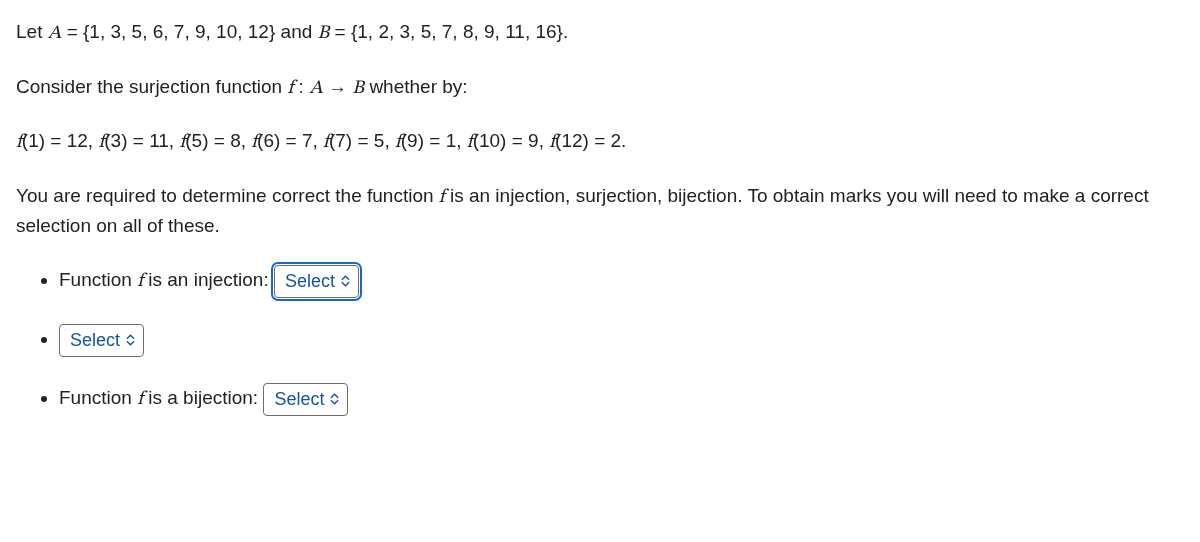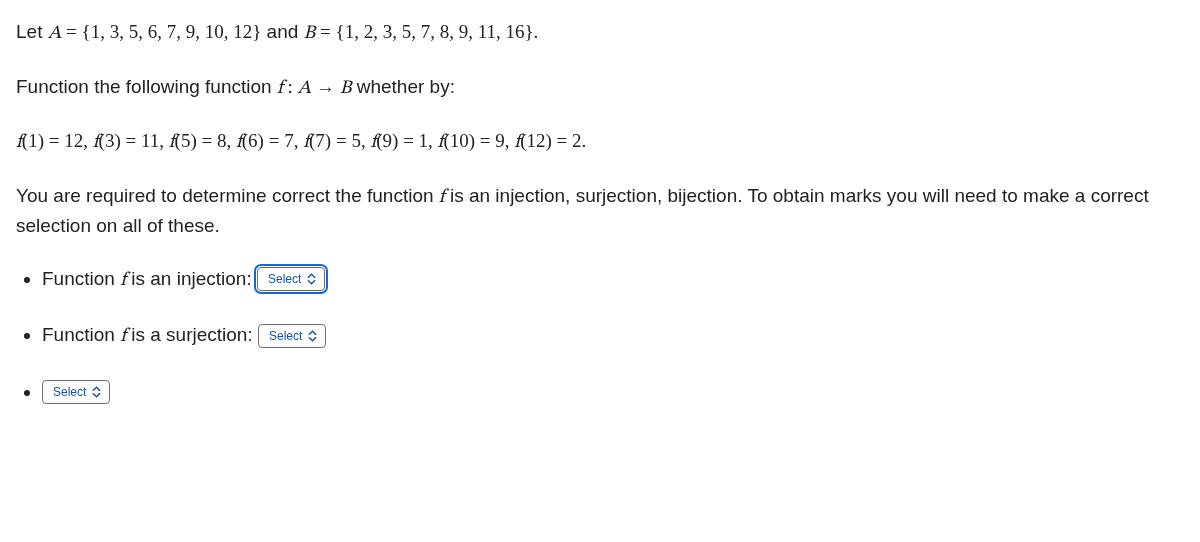--- a/index.html
+++ b/index.html
@@ -10,39 +10,39 @@
     padding: 18px 16px;
     line-height: 1.5;
     background: #fff;
   }
   p { margin: 0 0 24px 0; }
   .math {
     font-family: "Cambria Math", "STIX Two Math", "Times New Roman", serif;
     font-style: italic;
   }
   .mathup {
-    font-family: Liberation Serif, serif;
+    font-family: Liberation Sans, sans-serif;
     font-style: normal;
   }
   ul.qlist {
     list-style: disc;
     padding-left: 26px;
-    margin: 0;
+    margin: 17px;
   }
   ul.qlist li {
     margin-bottom: 26px;
   }
   .select-box {
     display: inline-flex;
     align-items: center;
     gap: 6px;
     border: 1px solid #6e6e6e;
     border-radius: 4px;
     padding: 2px 8px 2px 10px;
-    font-size: 12px;
+    font-size: 18px;
     color: #1353a5;
     background: #fff;
     vertical-align: middle;
     cursor: pointer;
     user-select: none;
   }
   .select-box.focused {
     outline: 2px solid #1468d6;
     outline-offset: 1px;
     border-radius: 4px;
@@ -58,21 +58,21 @@
 <body>
 
 <p>
   <span>Let </span>
   <span class="math"><span class="math">A</span><span class="mathup"> = {1, 3, 5, 6, 7, 9, 10, 12}</span></span>
   <span> and </span>
   <span class="math"><span class="math">B</span><span class="mathup"> = {1, 2, 3, 5, 7, 8, 9, 11, 16}</span></span><span class="mathup">.</span>
 </p>
 
 <p>
-  <span>Function the following function   </span>
+  <span>Consider the surjection function   </span>
   <span><span class="math">f</span><span class="mathup"> : </span><span class="math">A</span><span class="mathup"> → </span><span class="math">B</span></span>
   <span>   whether by:</span>
 </p>
 
 <p>
   <span><span class="math">f</span><span class="mathup">(1) = 12, </span><span class="math">f</span><span class="mathup">(3) = 11, </span><span class="math">f</span><span class="mathup">(5) = 8, </span><span class="math">f</span><span class="mathup">(6) = 7, </span><span class="math">f</span><span class="mathup">(7) = 5, </span><span class="math">f</span><span class="mathup">(9) = 1, </span><span class="math">f</span><span class="mathup">(10) = 9, </span><span class="math">f</span><span class="mathup">(12) = 2.</span></span>
 </p>
 
 <p>
   <span>You are required to determine correct the function </span><span class="math">f</span><span> is an injection, surjection, bijection. To obtain marks you will need to make a correct selection on all of these.</span>
@@ -89,36 +89,36 @@
         <svg width="9" height="6" viewBox="0 0 10 6">
             <path d="M1 5 L5 1 L9 5" fill="none" stroke="#1353a5" stroke-width="1.5"></path>
           </svg>
         <svg width="9" height="6" viewBox="0 0 10 6">
             <path d="M1 1 L5 5 L9 1" fill="none" stroke="#1353a5" stroke-width="1.5"></path>
           </svg>
       </span>
     </span>
   </li>
   <li>
-    <span>
-      <span>Function </span><span class="math">f</span><span> is a surjection:</span>
-    </span>
     <span class="select-box">
       <span>Select</span>
       <span class="chevrons">
         <svg width="9" height="6" viewBox="0 0 10 6">
             <path d="M1 5 L5 1 L9 5" fill="none" stroke="#1353a5" stroke-width="1.5"></path>
           </svg>
         <svg width="9" height="6" viewBox="0 0 10 6">
             <path d="M1 1 L5 5 L9 1" fill="none" stroke="#1353a5" stroke-width="1.5"></path>
           </svg>
       </span>
     </span>
   </li>
   <li>
+    <span>
+      <span>Function </span><span class="math">f</span><span> is a bijection:</span>
+    </span>
     <span class="select-box">
       <span>Select</span>
       <span class="chevrons">
         <svg width="9" height="6" viewBox="0 0 10 6">
             <path d="M1 5 L5 1 L9 5" fill="none" stroke="#1353a5" stroke-width="1.5"></path>
           </svg>
         <svg width="9" height="6" viewBox="0 0 10 6">
             <path d="M1 1 L5 5 L9 1" fill="none" stroke="#1353a5" stroke-width="1.5"></path>
           </svg>
       </span>

